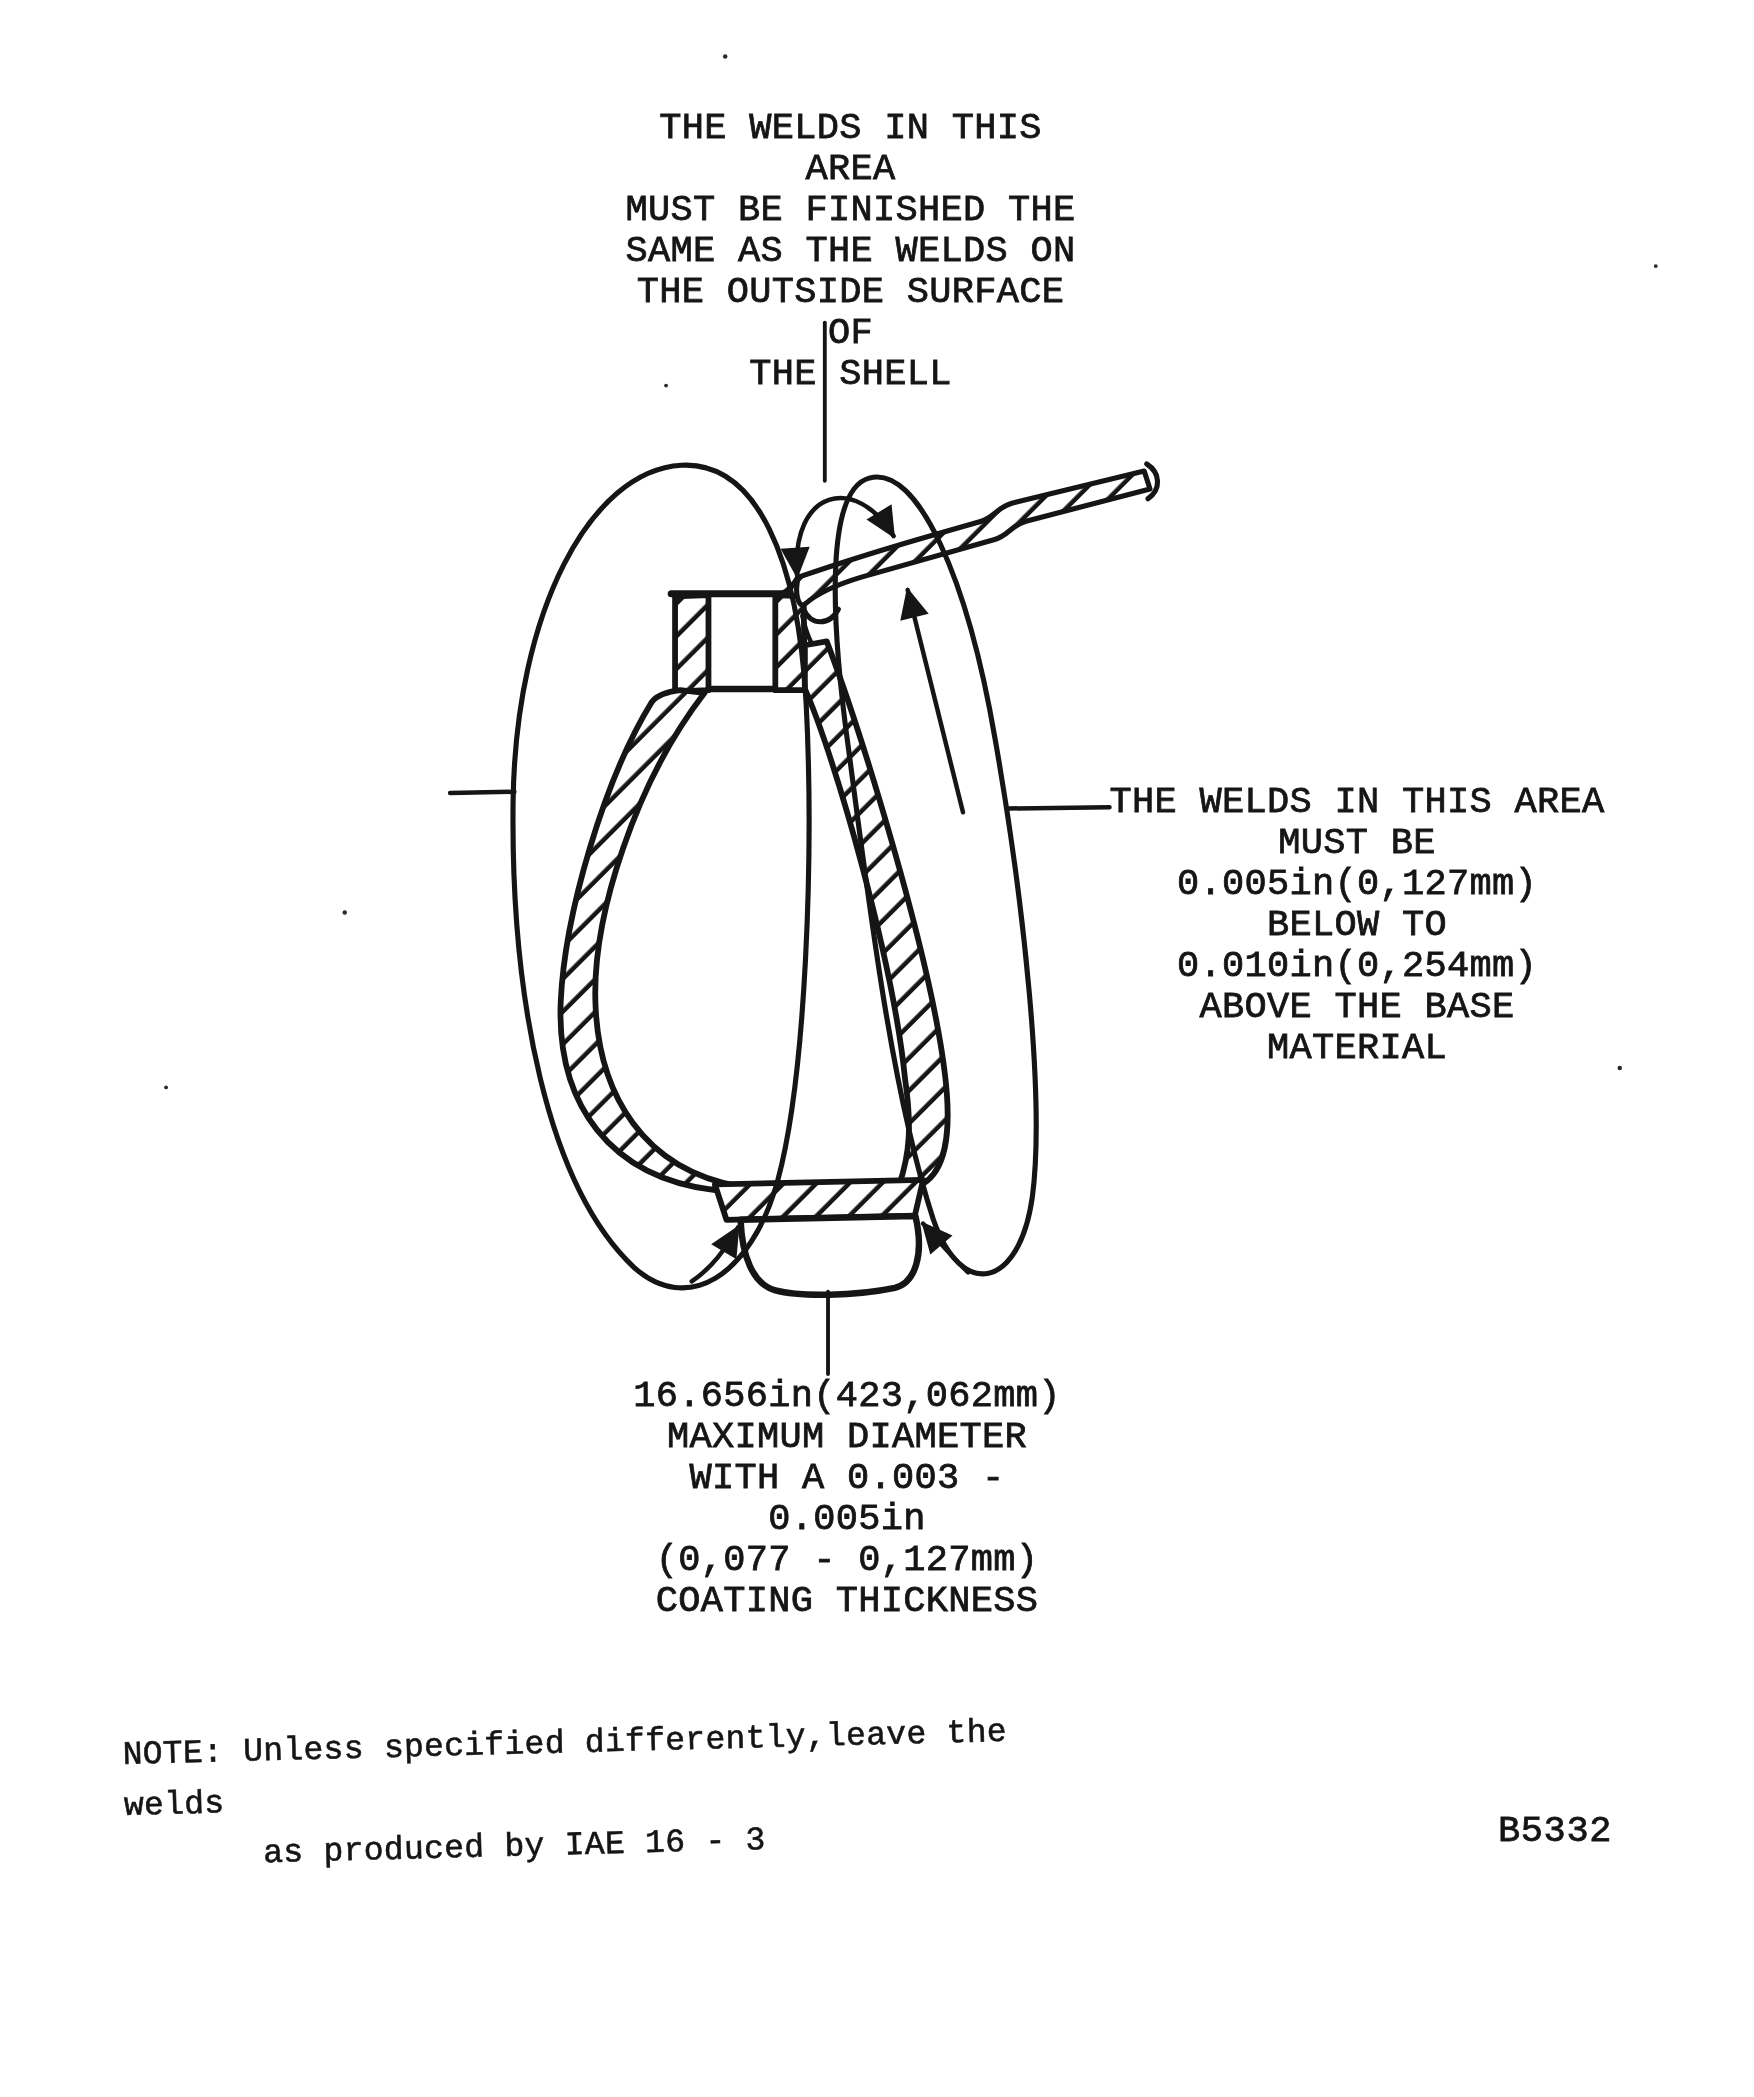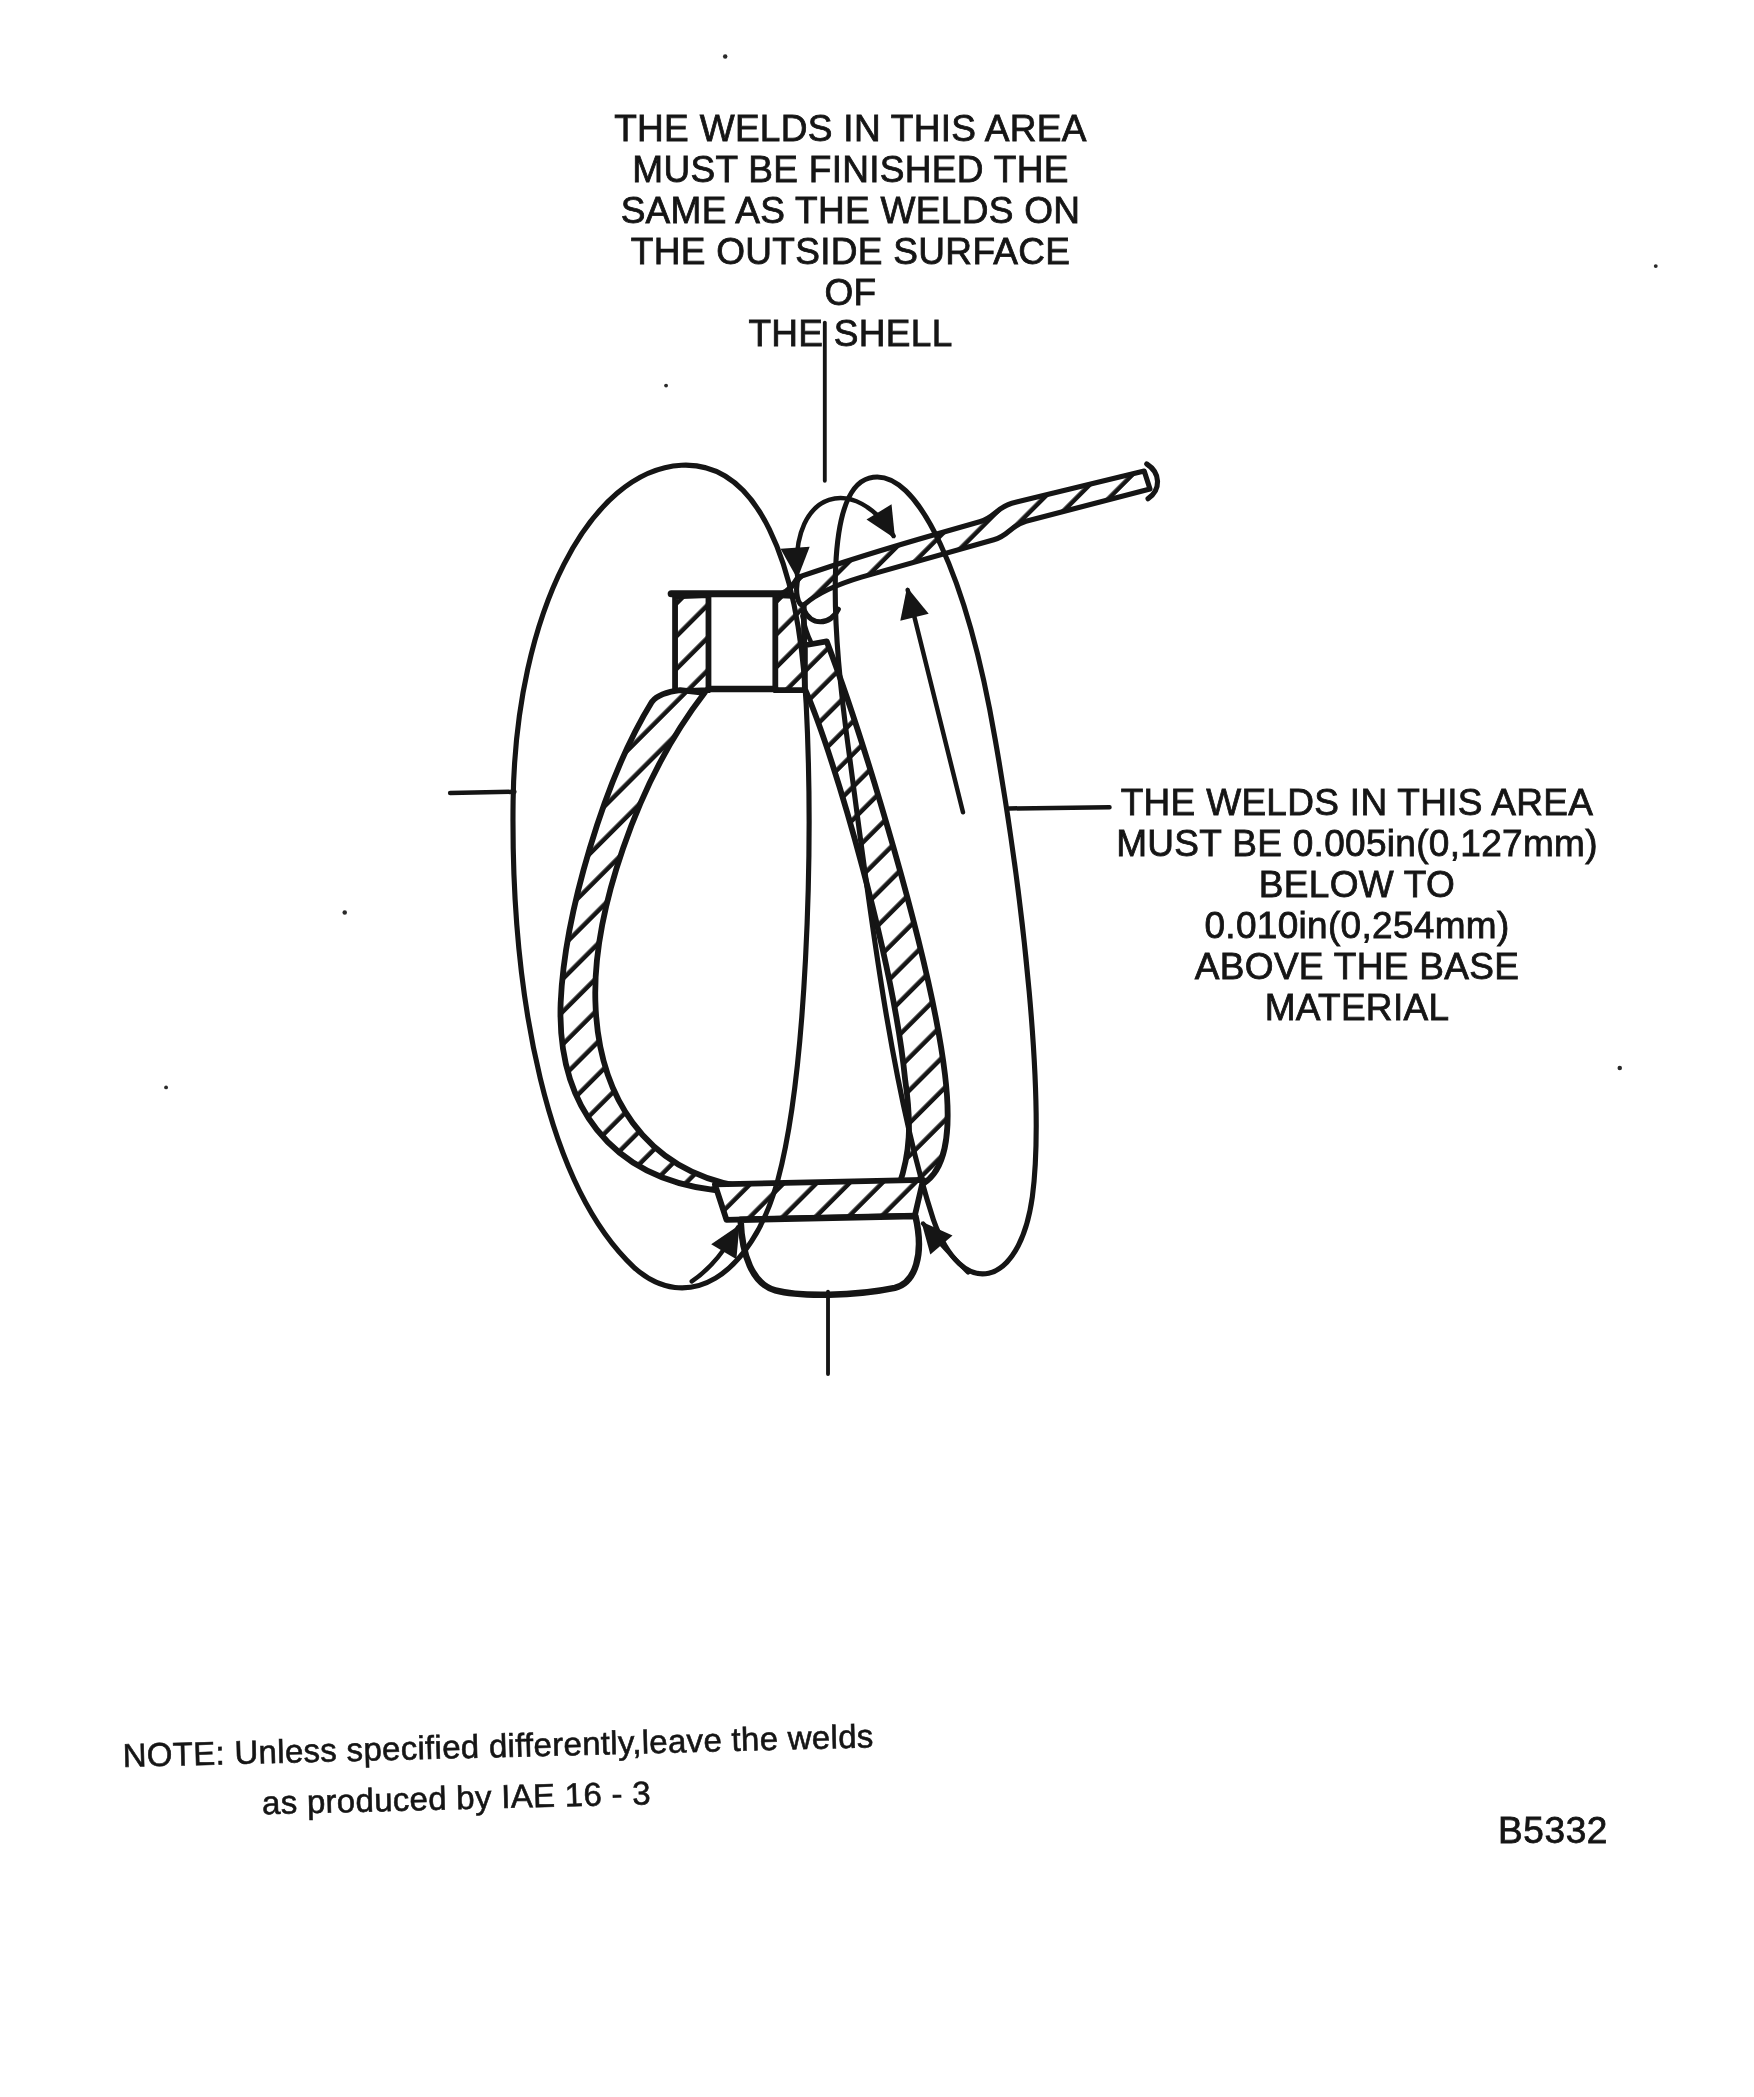--- a/index.html
+++ b/index.html
@@ -1,20 +1,20 @@
 <!DOCTYPE html>
 <html style="font-size:10.3px"><head>
 <meta charset="utf-8">
 <style>
   html,body{margin:0;padding:0;background:#ffffff;}
   #canvas{
     position:relative;
     width:1755px;height:2097px;
     background:#ffffff;
-    font-family:Liberation Sans, sans-serif;
+    font-family:Liberation Mono, monospace;
     color:#151515;
     overflow:hidden;
   }
   #diagram-svg{position:absolute;left:0;top:0;width:1755px;height:2097px;}
   .callout{
     position:absolute;
     text-align:center;
     font-size:37px;
     line-height:41px;
     letter-spacing:0.3px;
@@ -149,20 +149,25 @@
 SAME AS THE WELDS ON
 THE OUTSIDE SURFACE OF
 THE SHELL</div>
 
 
   <div class="callout callout-right">THE WELDS IN THIS AREA
 MUST BE 0.005in(0,127mm)
 BELOW TO 0.010in(0,254mm)
 ABOVE THE BASE MATERIAL</div>
 
+  <div class="callout callout-bottom">16.656in(423,062mm)
+MAXIMUM DIAMETER
+WITH A 0.003 - 0.005in
+(0,077 - 0,127mm)
+COATING THICKNESS</div>
 
   <div class="note-block">
     <div class="note-line1">NOTE: Unless specified differently,leave the welds</div>
     <div class="note-line2">as produced by IAE 16 - 3</div>
   </div>
 
   <div class="figure-code">B5332</div>
 
 </div>
 

